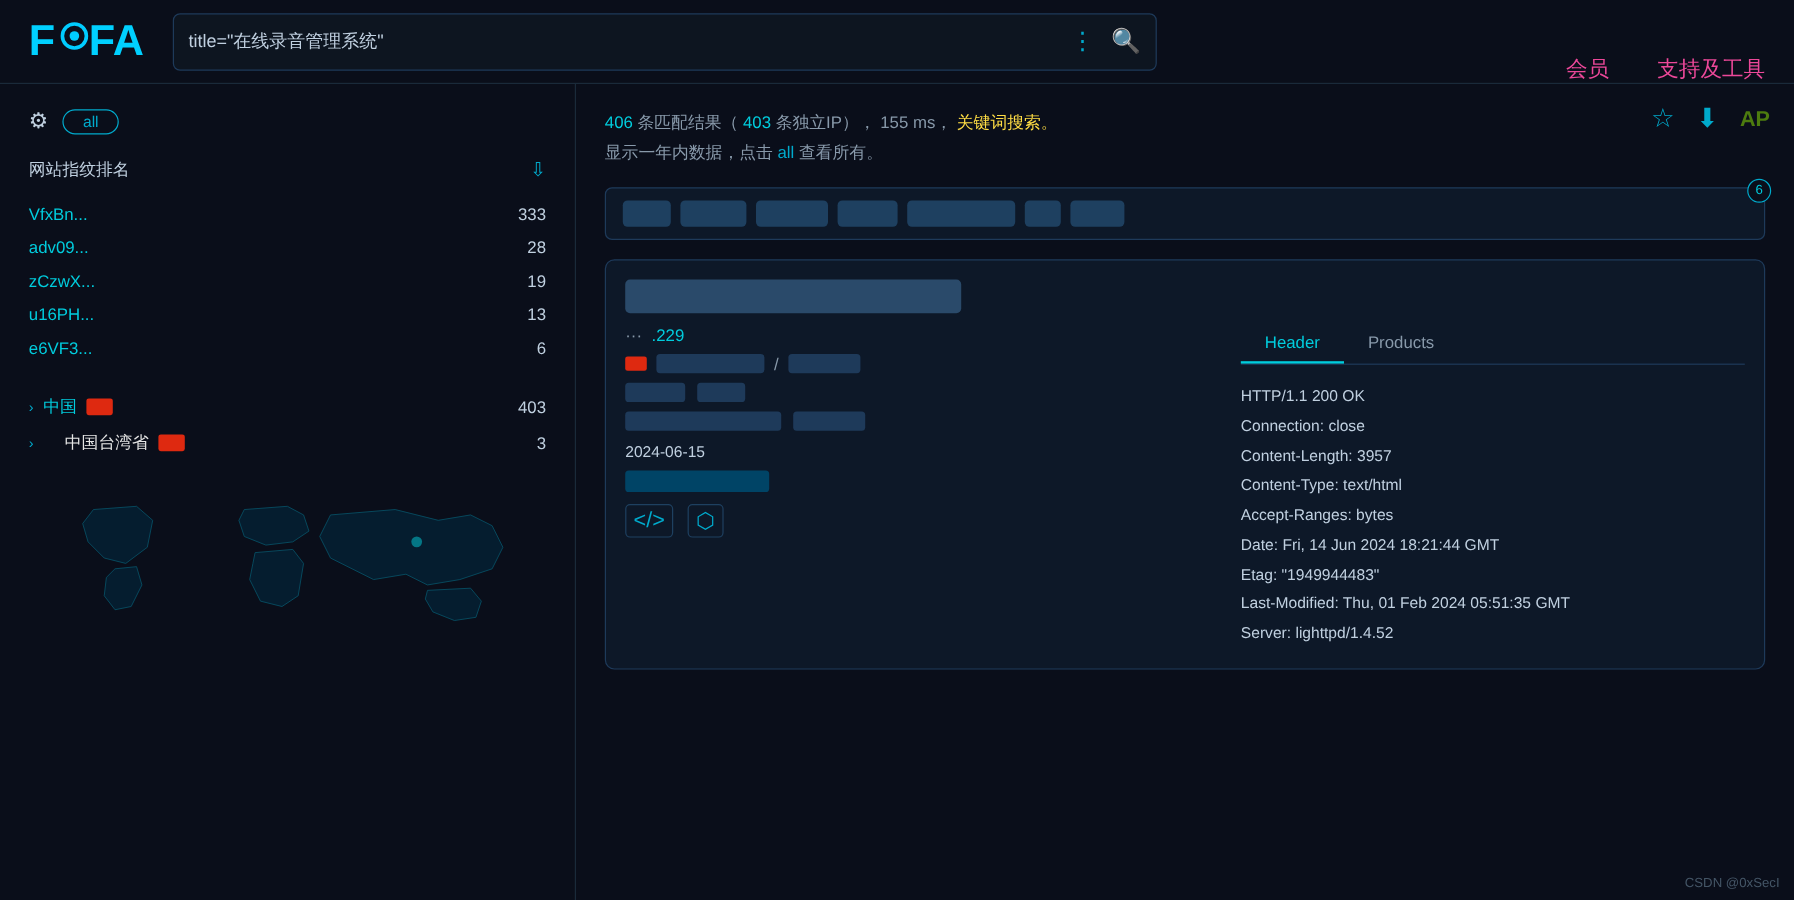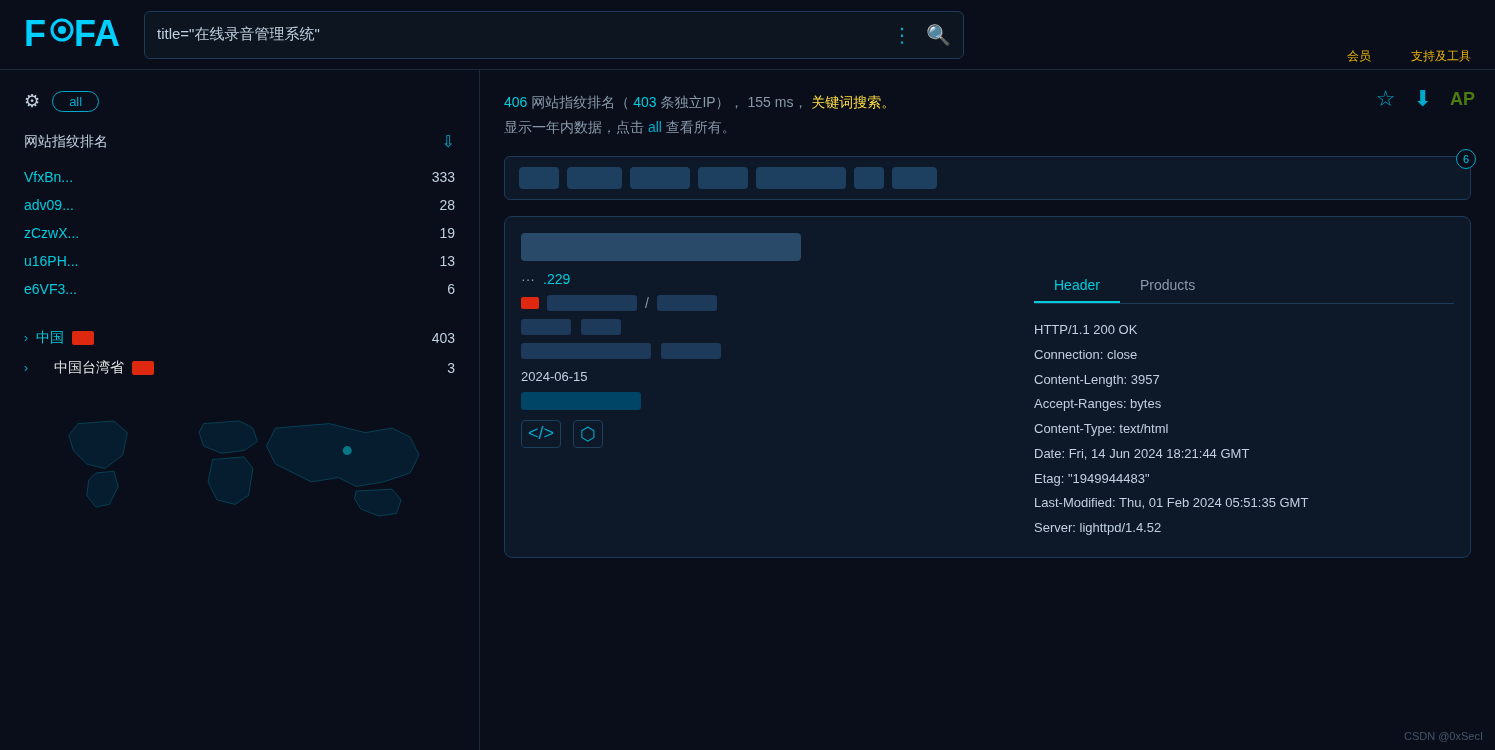--- a/index.html
+++ b/index.html
@@ -63,22 +63,22 @@
     }
 
     .header-nav {
       margin-left: auto;
       display: flex;
       align-items: center;
       gap: 40px;
     }
 
     .nav-item {
-      color: #eab308;
-      font-size: 12px;
+      color: #ec4899;
+      font-size: 18px;
       cursor: pointer;
       margin-top: 44px;
     }
 
     
     .main {
       display: flex;
       height: calc(750px - 70px);
     }
 
@@ -500,21 +500,21 @@
 
     <div style="position:absolute;right:20px;top:16px;display:flex;gap:18px;align-items:center;">
       <span style="color:#00aacc;font-size:22px;cursor:pointer;">☆</span>
       <span style="color:#00aacc;font-size:22px;cursor:pointer;">⬇</span>
       <span style="color:#4d7c0f;font-size:18px;font-weight:bold;cursor:pointer;">AP</span>
     </div>
 
     <div class="results-summary">
       <div>
         <span class="highlight-cyan">406</span>
-        <span> 网站指纹排名（</span>
+        <span> 条匹配结果（</span>
         <span class="highlight-cyan">403</span>
         <span> 条独立IP），</span>
         <span>155 ms，</span>
         <span class="highlight-yellow">关键词搜索。</span>
       </div>
       <div>
         <span>显示一年内数据，点击 </span>
         <span class="all-link">all</span>
         <span> 查看所有。</span>
       </div>
@@ -573,22 +573,22 @@
 
       <div class="card-right">
         <div class="tabs-row">
           <div class="tab active">Header</div>
           <div class="tab inactive">Products</div>
         </div>
         <div class="header-info" id="header-info-list">
             <div>HTTP/1.1 200 OK</div>
             <div>Connection: close</div>
             <div>Content-Length: 3957</div>
+            <div>Content-Type: text/html</div>
             <div>Accept-Ranges: bytes</div>
-            <div>Content-Type: text/html</div>
             <div>Date: Fri, 14 Jun 2024 18:21:44 GMT</div>
             <div>Etag: "1949944483"</div>
             <div>Last-Modified: Thu, 01 Feb 2024 05:51:35 GMT</div>
             <div>Server: lighttpd/1.4.52</div>
           </div>
       </div>
     </div>
 
   </div>
 </div>

